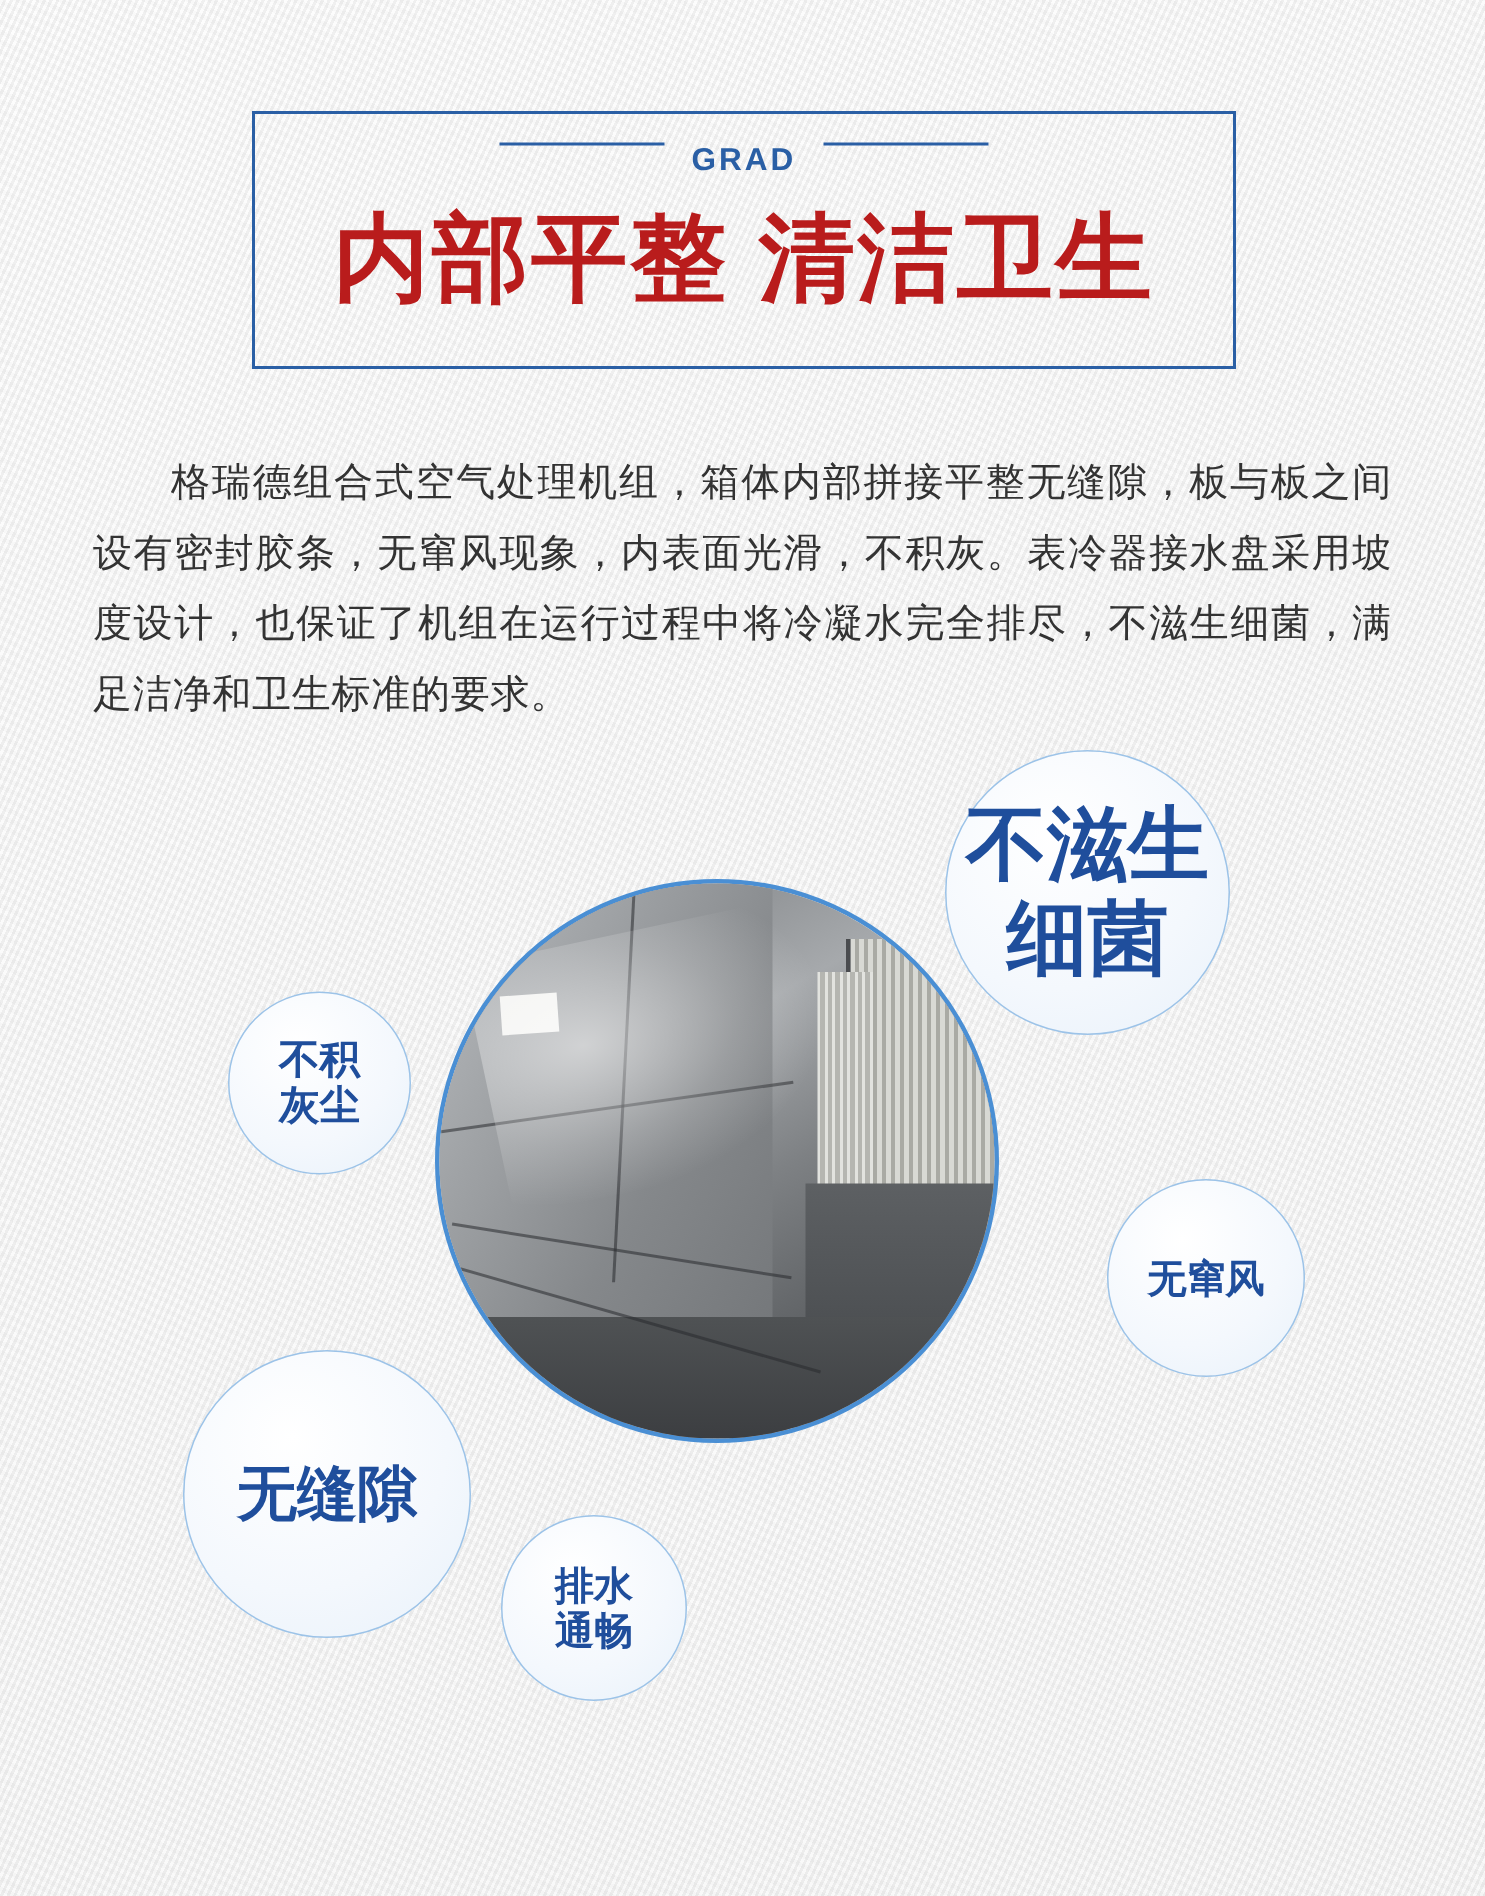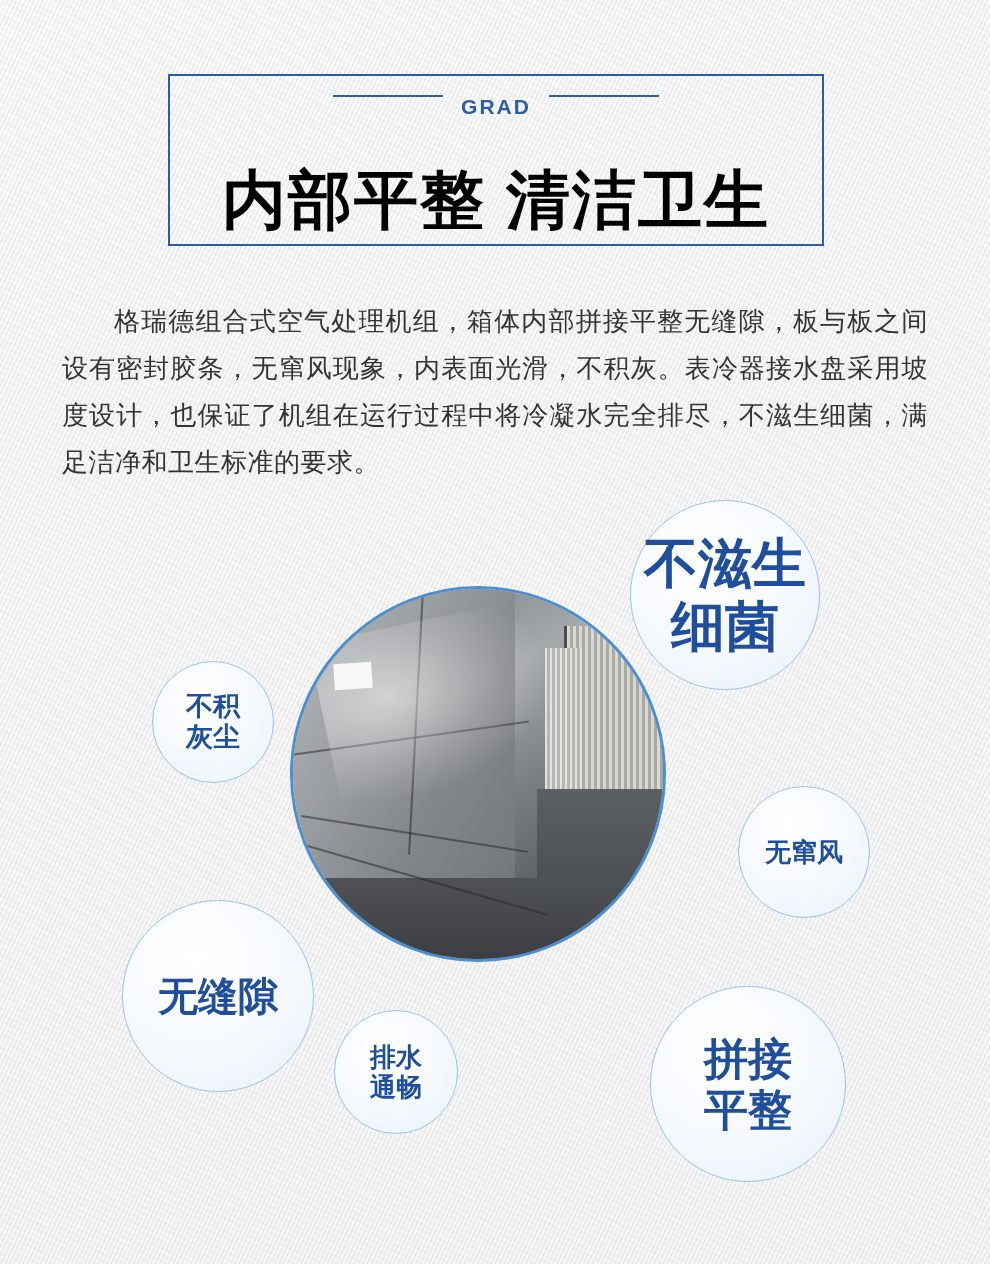--- a/index.html
+++ b/index.html
@@ -63,27 +63,26 @@
     font-weight: bold;
     letter-spacing: 2px;
     white-space: nowrap;
   }
   .header-title {
     position: absolute;
     left: 168px;
     top: 132px;
     width: 656px;
     text-align: center;
-    color: #000000;
+    color: #b91c1c;
     font-size: 64px;
     font-weight: bold;
     letter-spacing: 2px;
     line-height: 80px;
     white-space: nowrap;
-    margin-top: 28px;
   }
 
   
   .paragraph {
     position: absolute;
     left: 62px;
     top: 298px;
     width: 866px;
     color: #333333;
     font-size: 26px;
@@ -265,20 +264,14 @@
     </div>
   </div>
 
   <div class="bubble b-paishui">
     <div>
       <span>排水</span>
       <span>通畅</span>
     </div>
   </div>
 
-  <div class="bubble b-pinjie">
-    <div>
-      <span>拼接</span>
-      <span>平整</span>
-    </div>
-  </div>
 
 </div>
 
 </body></html>

